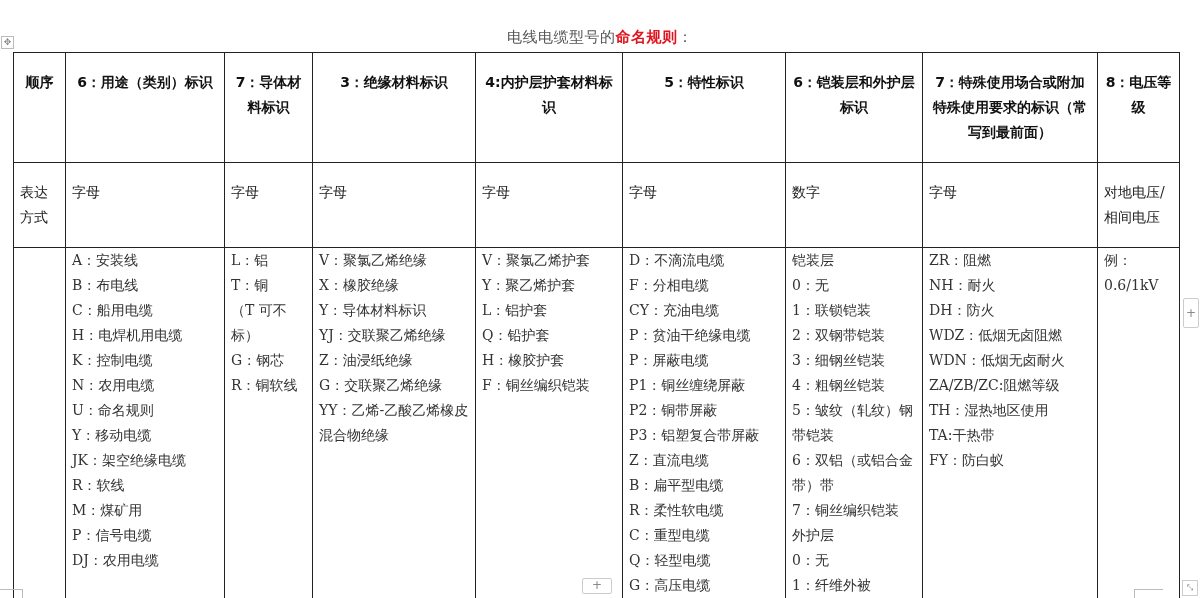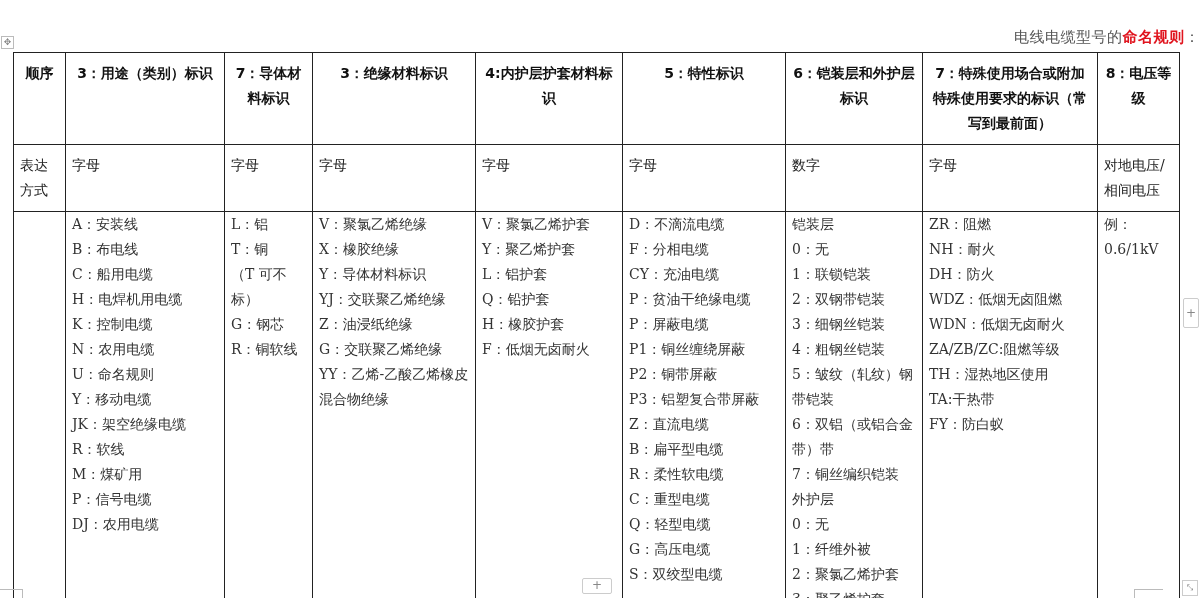--- a/index.html
+++ b/index.html
@@ -1,26 +1,26 @@
 <!DOCTYPE html>
 <html><head>
 <meta charset="utf-8">
 <style>
   html, body { margin:0; padding:0; background:#ffffff; }
   body { width:1200px; height:598px; position:relative; overflow:hidden;
          font-family: "DejaVu Serif", "Liberation Serif", serif; color:#222; }
-  .title { position:absolute; left:0; top:28px; width:1200px; text-align:right;
+  .title { position:absolute; left:0; top:28px; width:1200px; text-align:center;
            font-size:15px; color:#555; letter-spacing:0.5px; }
   .title .red { color:#e0141e; font-weight:bold; }
   .move-handle { position:absolute; left:1px; top:36px; width:11px; height:11px;
                  border:1px solid #bbb; background:#fff; font-size:9px; line-height:10px;
                  text-align:center; color:#888; font-family:"DejaVu Sans", sans-serif; }
   table.rules { position:absolute; left:13px; top:52px; border-collapse:collapse;
                 table-layout:fixed; width:1166px; }
-  table.rules td { border:1.5px solid #222; vertical-align:top; padding:8px 6px;
+  table.rules td { border:1.5px solid #222; vertical-align:top; padding:17px 6px;
                    font-size:14px; line-height:25px; word-break:break-all; }
   table.rules tr.head td { height:72px; font-weight:bold; text-align:center;
                            font-family:"DejaVu Sans", sans-serif; font-size:14px; color:#111; }
   table.rules tr.expr td { height:46px; }
   table.rules tr.body td { height:394px; padding-top:0px; }
   .item { display:block; white-space:normal; color:#333; }
   .add-row-btn { position:absolute; left:582px; top:578px; width:28px; height:14px;
                  border:1px solid #ccc; border-radius:2px; background:#fff;
                  font-family:"DejaVu Sans", sans-serif; font-size:12px; line-height:13px;
                  text-align:center; color:#888; }
@@ -53,21 +53,21 @@
     <col style="width:163px">
     <col style="width:147px">
     <col style="width:163px">
     <col style="width:137px">
     <col style="width:175px">
     <col style="width:82px">
   </colgroup>
   <tbody>
       <tr class="head">
     <td>顺序</td>
-    <td>3：用途（类别）标识</td>
+    <td>6：用途（类别）标识</td>
     <td>7：导体材料标识</td>
     <td>3：绝缘材料标识</td>
     <td>4:内护层护套材料标识</td>
     <td>5：特性标识</td>
     <td>6：铠装层和外护层标识</td>
     <td>7：特殊使用场合或附加特殊使用要求的标识（常写到最前面）</td>
     <td>8：电压等级</td>
   </tr>
   <tr class="expr">
     <td>表达方式</td>
@@ -112,21 +112,21 @@
       <span class="item">Z：油浸纸绝缘</span>
       <span class="item">G：交联聚乙烯绝缘</span>
       <span class="item">YY：乙烯-乙酸乙烯橡皮混合物绝缘</span>
     </td>
     <td>
       <span class="item">V：聚氯乙烯护套</span>
       <span class="item">Y：聚乙烯护套</span>
       <span class="item">L：铝护套</span>
       <span class="item">Q：铅护套</span>
       <span class="item">H：橡胶护套</span>
-      <span class="item">F：低烟无卤耐火</span>
+      <span class="item">F：铜丝编织铠装</span>
     </td>
     <td>
       <span class="item">D：不滴流电缆</span>
       <span class="item">F：分相电缆</span>
       <span class="item">CY：充油电缆</span>
       <span class="item">P：贫油干绝缘电缆</span>
       <span class="item">P：屏蔽电缆</span>
       <span class="item">P1：铜丝缠绕屏蔽</span>
       <span class="item">P2：铜带屏蔽</span>
       <span class="item">P3：铝塑复合带屏蔽</span>

